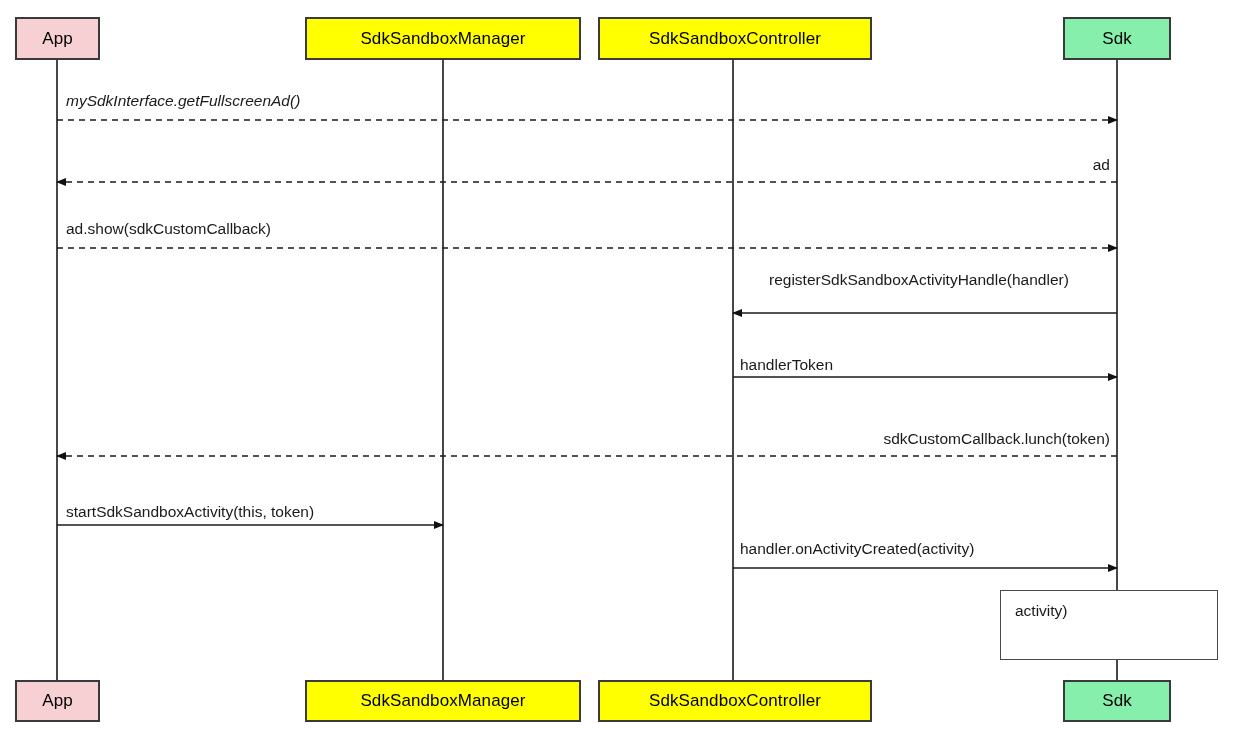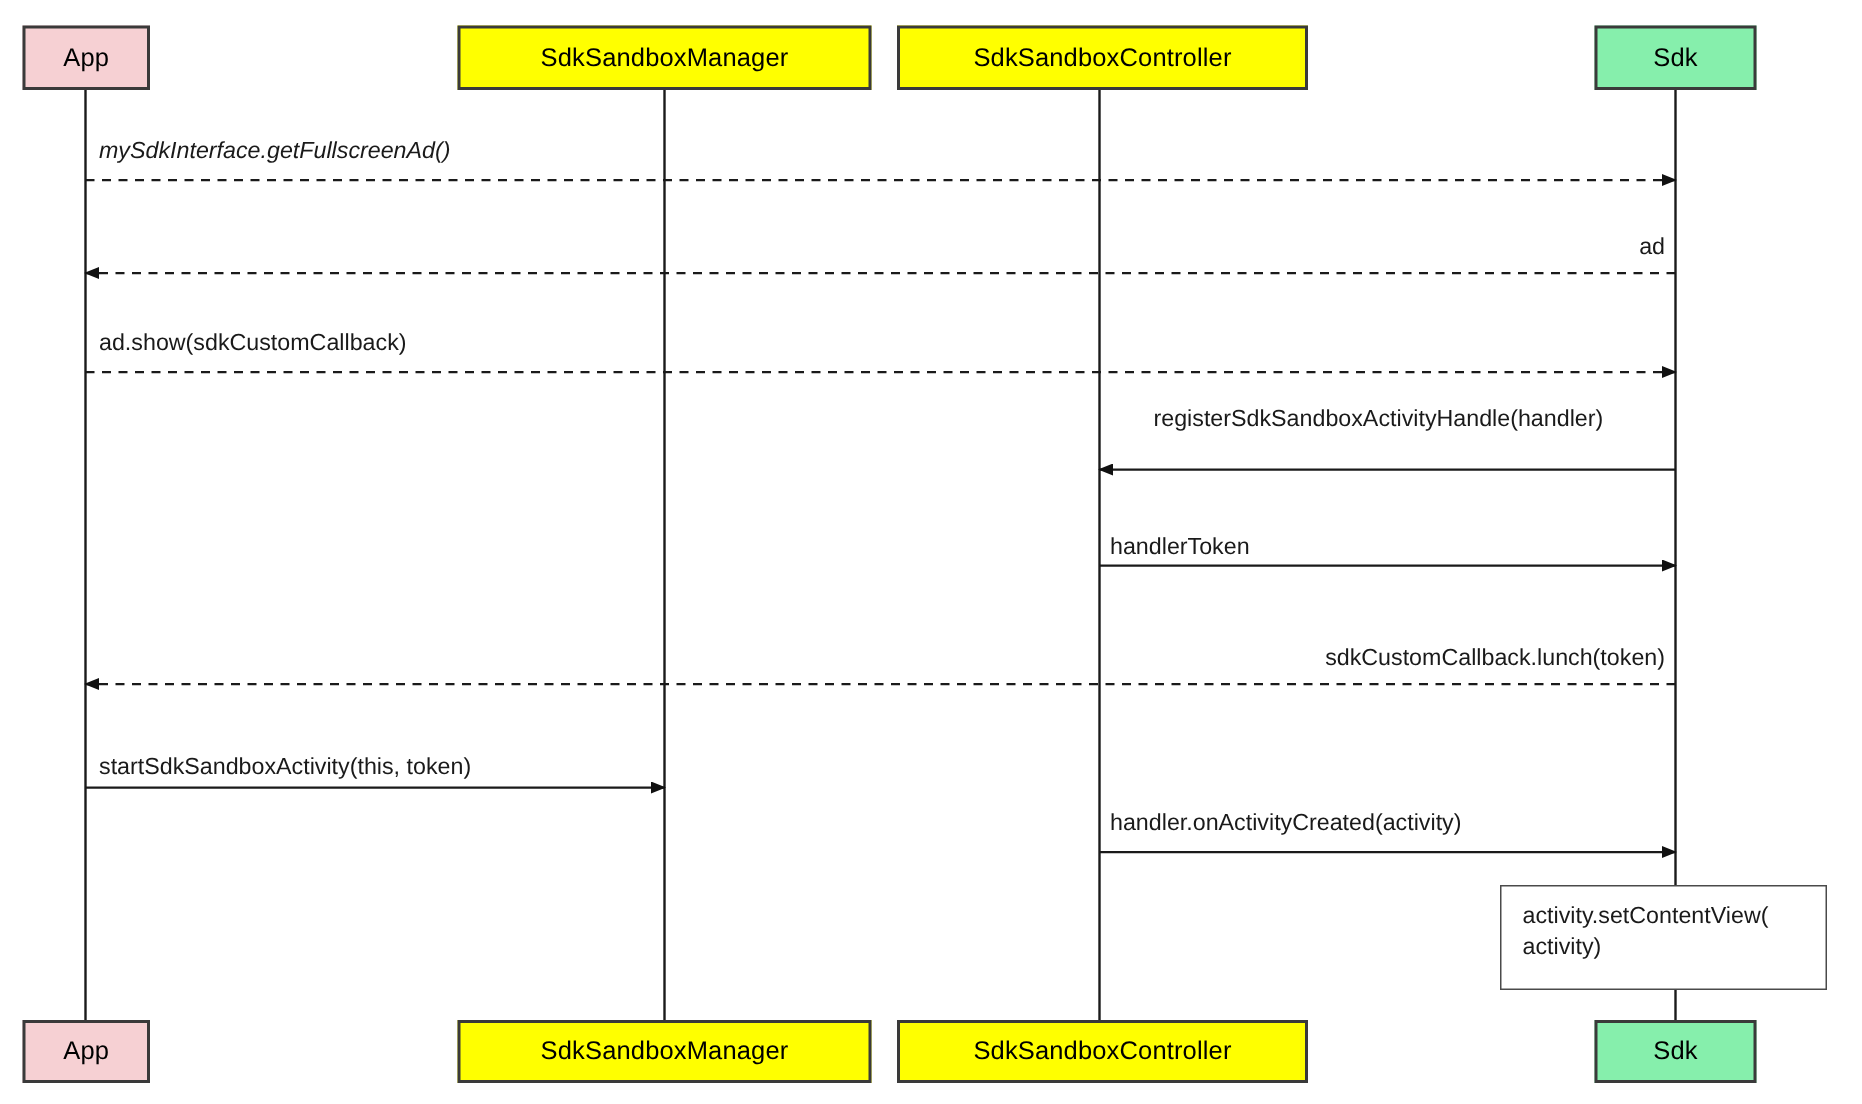--- a/index.html
+++ b/index.html
@@ -88,18 +88,17 @@
       <div class="msg right" style="left: 930px; top: 156px; width: 180px;">ad</div>
       <div class="msg" style="left: 66px; top: 220px;">ad.show(sdkCustomCallback)</div>
       <div class="msg" style="left: 740px; top: 271px; margin-left: 29px;">registerSdkSandboxActivityHandle(handler)</div>
       <div class="msg" style="left: 740px; top: 356px;">handlerToken</div>
       <div class="msg right" style="left: 700px; top: 430px; width: 410px;">sdkCustomCallback.lunch(token)</div>
       <div class="msg" style="left: 66px; top: 503px;">startSdkSandboxActivity(this, token)</div>
       <div class="msg" style="left: 740px; top: 540px;">handler.onActivityCreated(activity)</div>
     </div>
   <div id="notes-layer">
       <div class="note" style="left: 1000px; top: 590px; width: 218px; height: 70px;">
-        <div>activity.setContentView(</div>
         <div>activity)</div>
       </div>
     </div>
 
 </div>
 
 </body></html>

